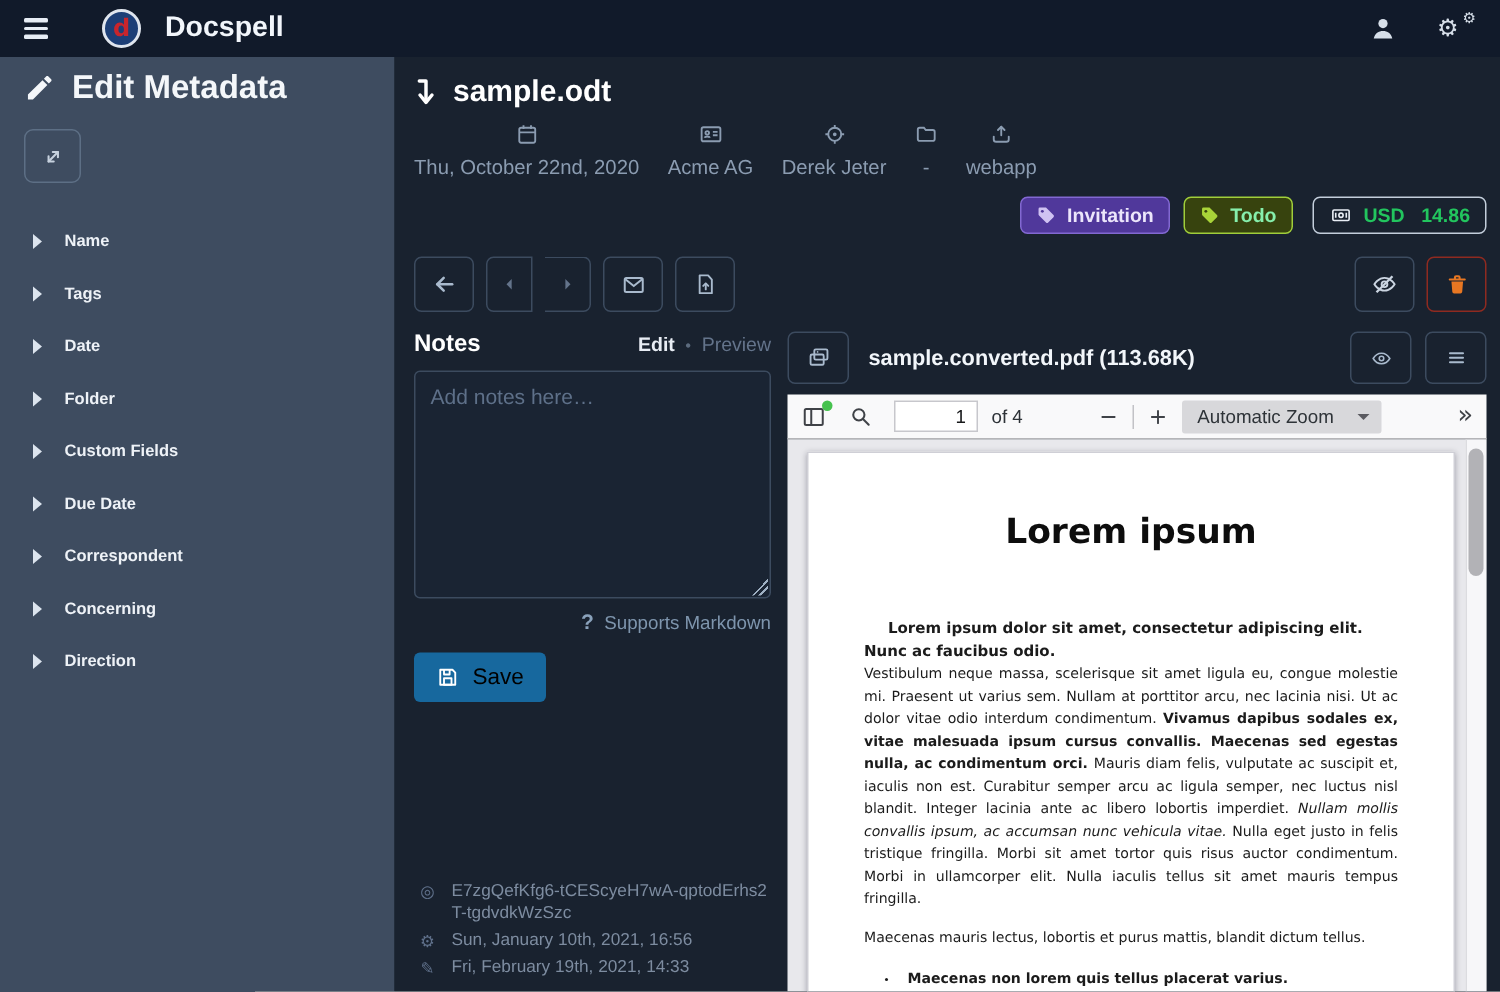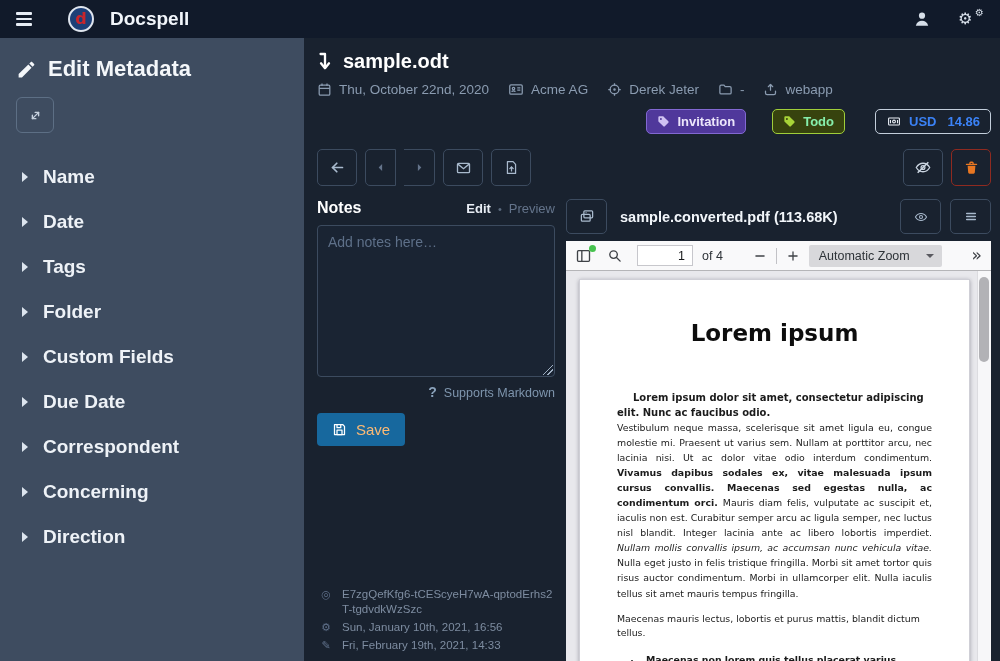--- a/index.html
+++ b/index.html
@@ -16,39 +16,39 @@
   .app-name{color:#f2f6fb;font-weight:bold;font-size:19px;margin-left:2px;}
   .nav-spacer{flex:1;}
   .nav-icon{color:#d7dfe9;display:flex;align-items:center;}
   .cogs{font-family:"DejaVu Sans",sans-serif;color:#d7dfe9;position:relative;width:26px;height:22px;}
   .cogs .g1{position:absolute;left:0;top:0;font-size:16px;line-height:22px;}
   .cogs .g2{position:absolute;right:0;top:-2px;font-size:10px;line-height:14px;}
 
   .content{flex:1;display:flex;min-height:0;}
 
   
-  .sidebar{width:304px;flex:none;background:#3e4c60;padding:18px 16px;}
+  .sidebar{width:263px;flex:none;background:#3e4c60;padding:7px 16px;}
   .sidebar-title{display:flex;align-items:center;gap:11px;color:#f4f7fa;font-size:22px;font-weight:bold;}
   .sidebar-title svg{flex:none;}
   .expand-btn{margin-top:15px;width:38px;height:36px;background:transparent;border:1px solid #5d6f85;border-radius:6px;display:flex;align-items:center;justify-content:center;cursor:pointer;}
   .side-nav{margin-top:25px;}
-  .side-item{display:flex;align-items:center;gap:15px;padding:8px 6px;margin-bottom:7px;color:#eef2f7;font-weight:bold;font-size:19px;cursor:pointer;}
+  .side-item{display:flex;align-items:center;gap:15px;padding:8px 6px;margin-bottom:7px;color:#eef2f7;font-weight:bold;font-size:11px;cursor:pointer;}
   .caret{width:0;height:0;border-left:6px solid #dce4ee;border-top:5px solid transparent;border-bottom:5px solid transparent;flex:none;}
 
   
   .main{flex:1;display:flex;flex-direction:column;min-width:0;padding:12px 9px 0 13px;background:#19222f;}
   .item-title{display:flex;align-items:center;gap:10px;color:#ffffff;font-size:20px;font-weight:bold;}
   .item-meta{margin-top:9px;display:flex;align-items:center;gap:7px;color:#8b9cb1;font-size:13.5px;}
-  .item-meta .meta-group{display:flex;align-items:center;gap:7px;margin-right:12px;}
+  .item-meta .meta-group{display:flex;align-items:center;gap:7px;margin-right:12px;flex-direction:column;}
   .item-meta svg{flex:none;}
-  .badge-row{display:flex;justify-content:flex-end;align-items:center;gap:26px;margin-top:12px;}
+  .badge-row{display:flex;justify-content:flex-end;align-items:center;gap:9px;margin-top:12px;}
   .badge{display:inline-flex;align-items:center;gap:7px;font-weight:bold;font-size:13px;padding:4px 10px;border-radius:5px;cursor:pointer;}
   .badge-invitation{background:#50389b;border:1px solid #8268d2;color:#ece6fb;}
   .badge-todo{background:#37430e;border:1px solid #a0ce3a;color:#86efac;}
-  .badge-usd{background:transparent;border:1px solid #c3cedb;color:#3b82f6;margin-left:4px;}
+  .badge-usd{background:transparent;border:1px solid #c3cedb;color:#22c55e;margin-left:4px;}
   .badge .amount{margin-left:4px;}
 
   
   .toolbar{display:flex;align-items:center;margin-top:15px;}
   .tb-btn{height:37px;min-width:40px;display:inline-flex;align-items:center;justify-content:center;background:transparent;border:1px solid #3c4b5f;border-radius:5px;color:#a9bacd;cursor:pointer;}
   .tb-group{display:inline-flex;margin-left:8px;}
   .tb-group .tb-btn{min-width:31px;border-radius:0;color:#64748b;}
   .tb-group .tb-btn:first-child{border-radius:5px 0 0 5px;}
   .tb-group .tb-btn:last-child{border-radius:0 5px 5px 0;border-left:none;}
   .tb-btn + .tb-btn{margin-left:8px;}
@@ -65,21 +65,21 @@
   .tab-edit{color:#e8edf4;font-weight:bold;cursor:pointer;margin-left:42px;}
   .tab-sep{color:#5c6b7e;font-size:11px;}
   .tab-preview{color:#64748b;cursor:pointer;}
   .ta-wrap{position:relative;margin-top:8px;}
   .notes-ta{width:100%;height:152px;background:#1a2433;border:1px solid #3c4b5f;border-radius:4px;color:#dbe3ec;padding:8px 10px;font-family:"Liberation Sans",sans-serif;font-size:14px;resize:none;display:block;}
   .notes-ta::placeholder{color:#5e7089;}
   .ta-grip{position:absolute;right:2px;bottom:2px;width:11px;height:11px;background:
     linear-gradient(135deg,transparent 50%,#9fb0c3 50%,#9fb0c3 58%,#1a2433 58%,#1a2433 70%,#9fb0c3 70%,#9fb0c3 78%,#1a2433 78%);cursor:nwse-resize;}
   .md-hint{margin-top:7px;text-align:right;color:#7e95ad;font-size:12.5px;display:flex;justify-content:flex-end;align-items:baseline;gap:7px;}
   .md-hint .q{font-weight:bold;font-size:14px;color:#8aa2bb;}
-  .save-btn{margin-top:13px;align-self:flex-start;background:#17689e;border:none;border-radius:4px;color:#fdba74;font-size:15px;padding:8px 15px;display:flex;align-items:center;gap:9px;cursor:pointer;font-family:"Liberation Sans",sans-serif;}
+  .save-btn{margin-top:13px;align-self:flex-start;background:#17689e;border:none;border-radius:4px;color:#000000;font-size:15px;padding:8px 15px;display:flex;align-items:center;gap:9px;cursor:pointer;font-family:"Liberation Sans",sans-serif;}
   .notes-fill{flex:1;}
   .footer-info{padding:4px 2px 8px 2px;font-size:11.5px;color:#7d8ca0;}
   .fi-row{display:flex;gap:9px;margin-top:3px;align-items:flex-start;}
   .fi-icon{width:14px;flex:none;text-align:center;color:#5f708a;font-family:"DejaVu Sans",sans-serif;font-size:11px;line-height:15px;}
   .fi-text{line-height:15px;word-break:break-all;}
 
   
   .pdf-col{flex:1;margin-left:11px;display:flex;flex-direction:column;min-width:0;}
   .attach-head{display:flex;align-items:center;gap:13px;flex:none;}
   .attach-btn{width:41px;height:35px;background:transparent;border:1px solid #3c4b5f;border-radius:5px;display:flex;align-items:center;justify-content:center;color:#a9bacd;cursor:pointer;}
@@ -158,25 +158,25 @@
             <path d="M12.5 17H7v-5.5"></path>
           </svg>
       </button>
       <nav class="side-nav">
         <div class="side-item">
             <span class="caret"></span>
             <span>Name</span>
           </div>
         <div class="side-item">
             <span class="caret"></span>
+            <span>Tags</span>
+          </div>
+        <div class="side-item">
+            <span class="caret"></span>
             <span>Date</span>
-          </div>
-        <div class="side-item">
-            <span class="caret"></span>
-            <span>Tags</span>
           </div>
         <div class="side-item">
             <span class="caret"></span>
             <span>Folder</span>
           </div>
         <div class="side-item">
             <span class="caret"></span>
             <span>Custom Fields</span>
           </div>
         <div class="side-item">

